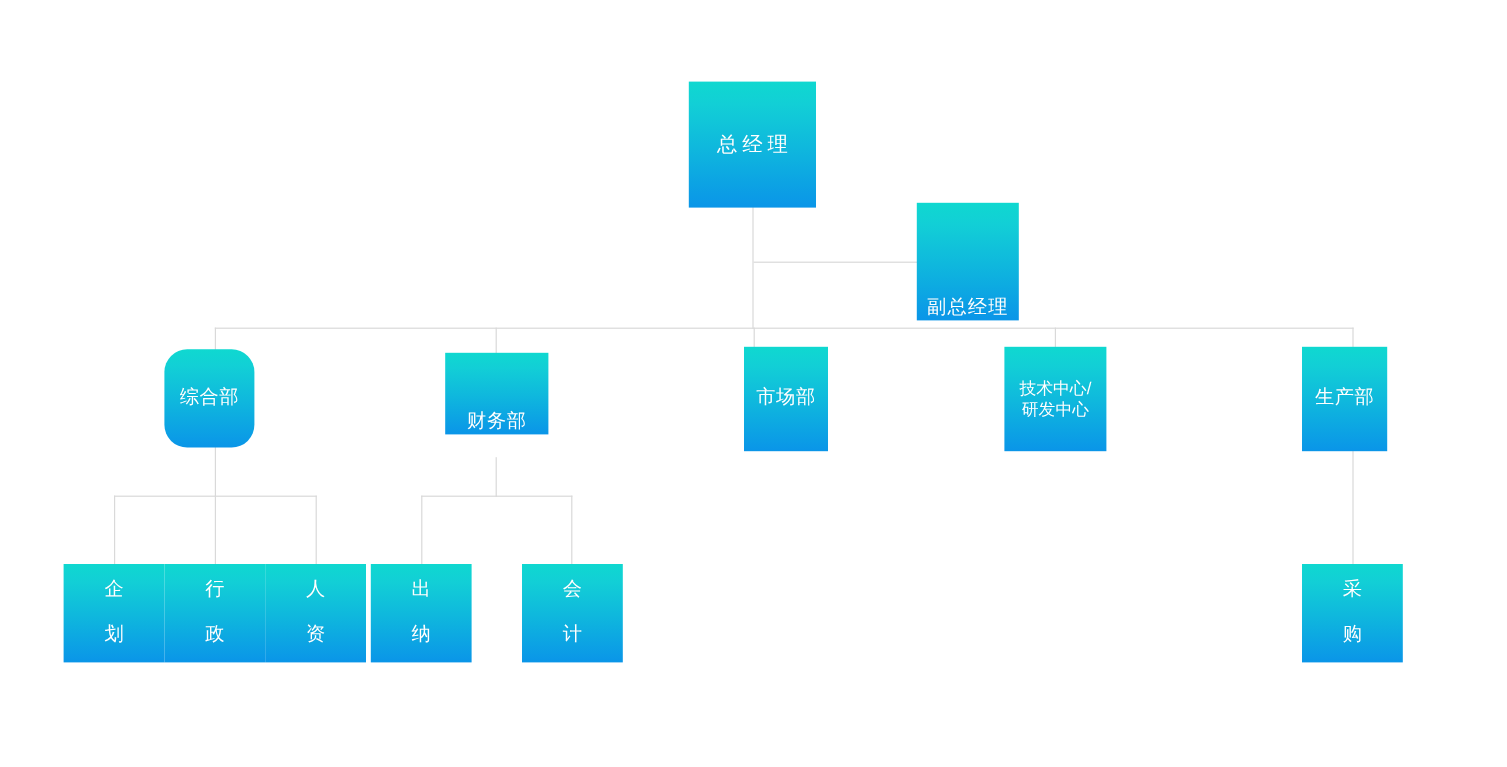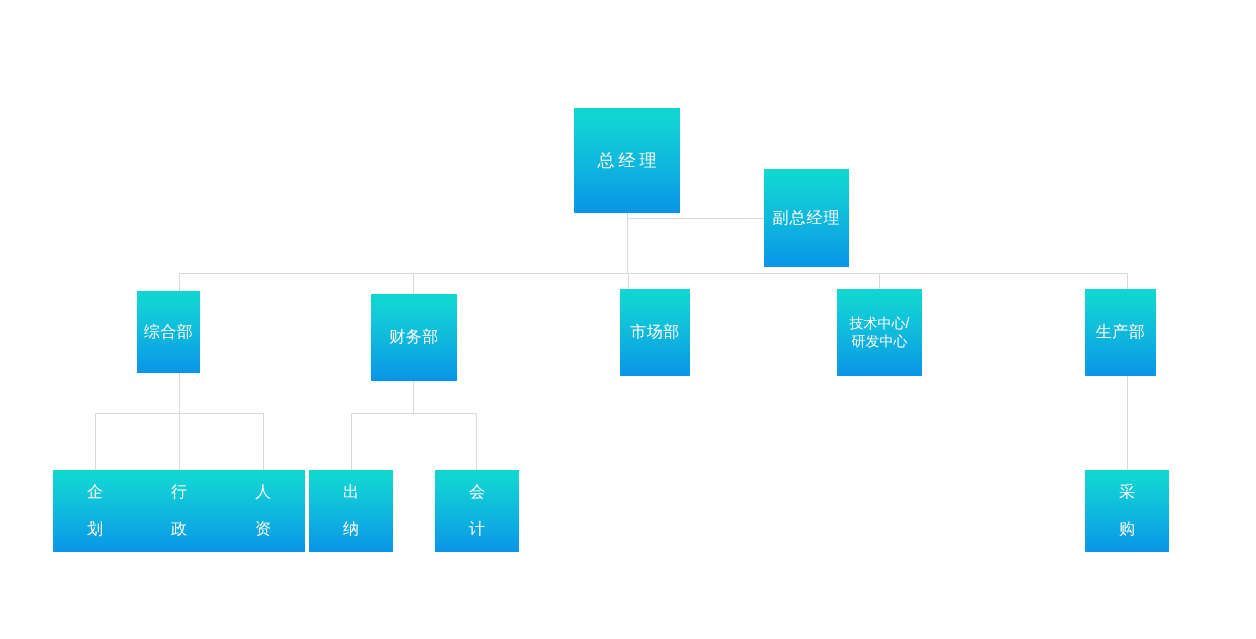--- a/index.html
+++ b/index.html
@@ -97,33 +97,33 @@
   <div class="line v" style="left:179px; top:413px; height:58px;"></div>
   <div class="line v" style="left:263px; top:413px; height:58px;"></div>
 
   <div class="line v" style="left:413px; top:381px; height:33px;"></div>
   <div class="line h" style="left:351px; top:413px; width:126px;"></div>
   <div class="line v" style="left:351px; top:413px; height:58px;"></div>
   <div class="line v" style="left:476px; top:413px; height:58px;"></div>
 
   <div class="line v" style="left:1127px; top:375px; height:96px;"></div>
 
-  <div class="node root" style="left:574px; top:68px; width:106px; height:105px;margin-top:40px;">
+  <div class="node root" style="left:574px; top:68px; width:106px; height:105px;">
     <span class="label">总经理</span>
   </div>
 
-  <div class="node vice" style="left:764px; top:169px; width:85px; height:98px;">
+  <div class="node vice" style="left:764px; top:169px; width:85px; height:98px;align-items:flex-end;">
     <span class="label">副总经理</span>
   </div>
 
-  <div class="node dept" style="left:137px; top:291px; width:63px; height:82px;">
+  <div class="node dept" style="left:137px; top:291px; width:75px; height:82px;border-radius:19px;">
     <span class="label">综合部</span>
   </div>
 
-  <div class="node dept" style="left:371px; top:294px; width:86px; height:87px;">
+  <div class="node dept" style="left:371px; top:294px; width:86px; height:68px;align-items:flex-end;">
     <span class="label">财务部</span>
   </div>
 
   <div class="node dept" style="left:620px; top:289px; width:70px; height:87px;text-align:center;">
     <span class="label">市场部</span>
   </div>
 
   <div class="node dept two-line" style="left:837px; top:289px; width:85px; height:87px;">
     <span class="label">技术中心/
 研发中心</span>

